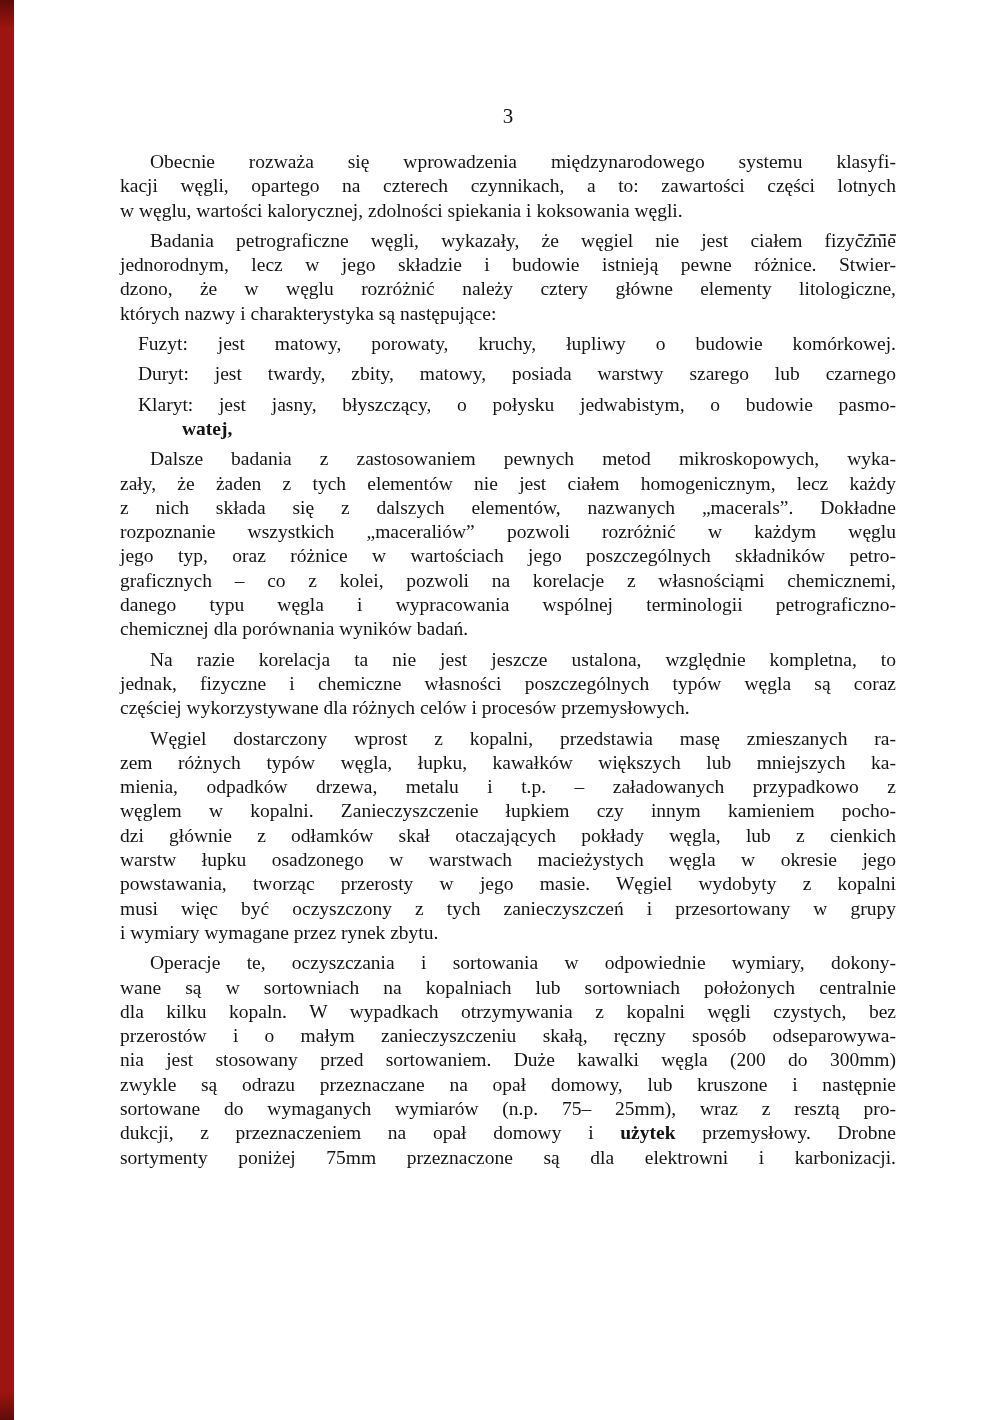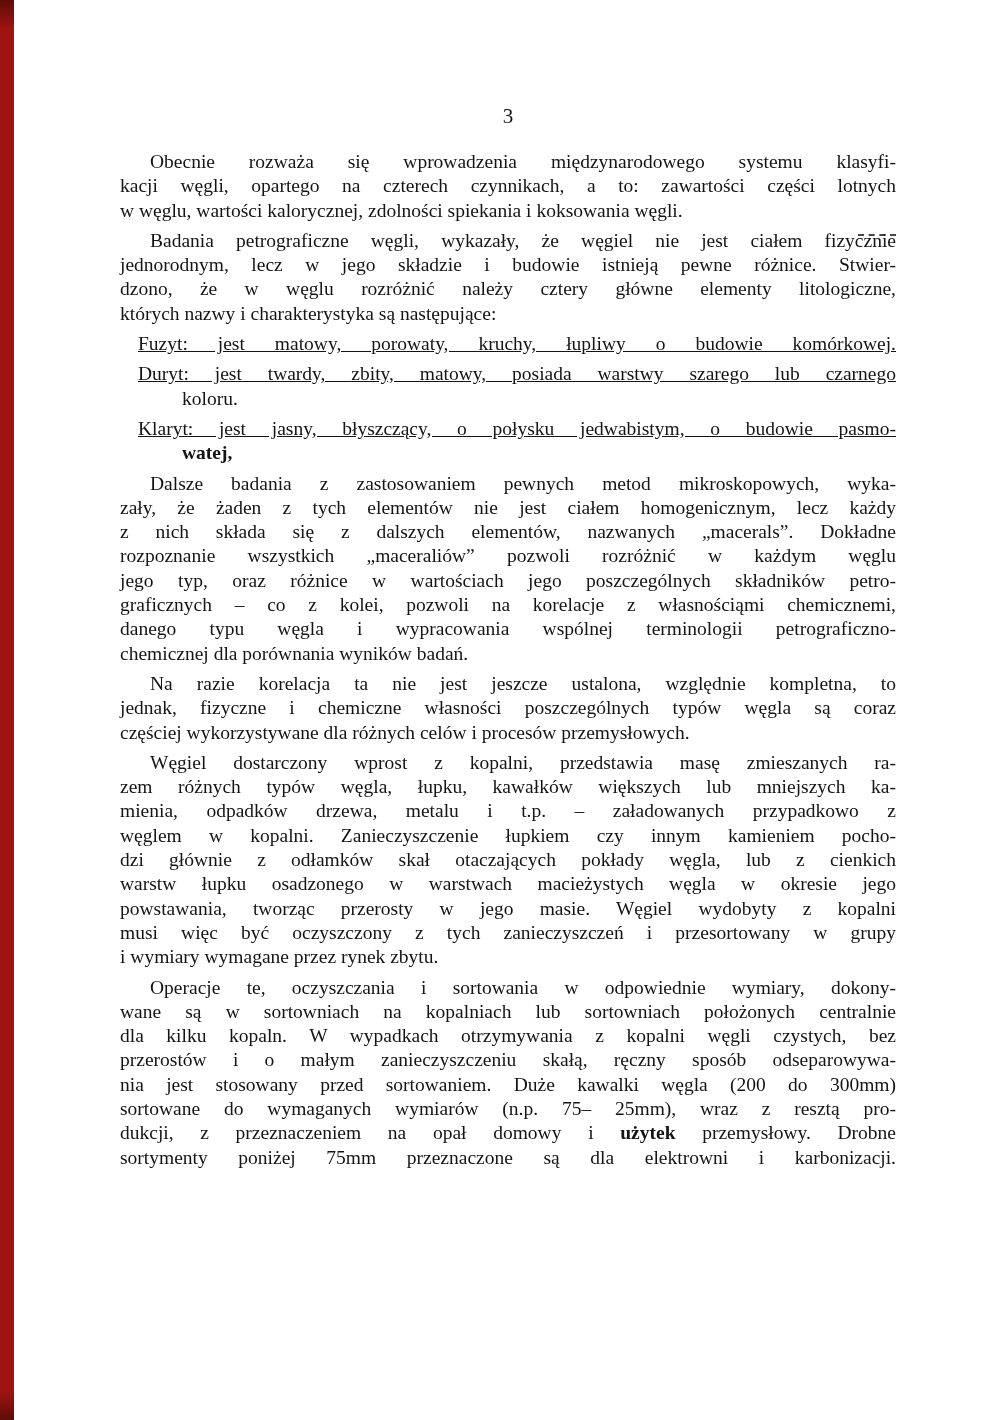--- a/index.html
+++ b/index.html
@@ -34,21 +34,21 @@
   .block:first-of-type { margin-top: 0; }
   .line {
     font-size: 19.5px;
     line-height: 24.3px;
     text-align: justify;
     text-align-last: justify;
     white-space: normal;
   }
   .line.f { text-indent: 30px; }            
   .line.l { text-align-last: left; }        
-  .line.df { padding-left: 18px; text-decoration: underline; }          
+  .line.df { padding-left: 18px; }          
   .line.dc {                                
     padding-left: 62px;
     text-align-last: left;
   }
   .line b { font-weight: bold; }
   .overline-dashes {
     position: absolute;
     left: 858px;
     top: 234px;
     width: 38px;
@@ -74,21 +74,20 @@
           <div class="line f">Badania petrograficzne węgli, wykazały, że węgiel nie jest ciałem fizycznie</div>
           <div class="line m">jednorodnym, lecz w jego składzie i budowie istnieją pewne różnice. Stwier-</div>
           <div class="line m">dzono, że w węglu rozróżnić należy cztery główne elementy litologiczne,</div>
           <div class="line l">których nazwy i charakterystyka są następujące:</div>
         </div>
         <div class="block definition">
           <div class="line df">Fuzyt: jest matowy, porowaty, kruchy, łupliwy o budowie komórkowej.</div>
         </div>
         <div class="block definition">
           <div class="line df">Duryt: jest twardy, zbity, matowy, posiada warstwy szarego lub czarnego</div>
-          <div class="line dc">koloru.</div>
         </div>
         <div class="block definition">
           <div class="line df">Klaryt: jest jasny, błyszczący, o połysku jedwabistym, o budowie pasmo-</div>
           <div class="line dc"><b>watej,</b></div>
         </div>
         <div class="block paragraph">
           <div class="line f">Dalsze badania z zastosowaniem pewnych metod mikroskopowych, wyka-</div>
           <div class="line m">zały, że żaden z tych elementów nie jest ciałem homogenicznym, lecz każdy</div>
           <div class="line m">z nich składa się z dalszych elementów, nazwanych „macerals”. Dokładne</div>
           <div class="line m">rozpoznanie wszystkich „maceraliów” pozwoli rozróżnić w każdym węglu</div>
@@ -112,19 +111,20 @@
           <div class="line m">powstawania, tworząc przerosty w jego masie. Węgiel wydobyty z kopalni</div>
           <div class="line m">musi więc być oczyszczony z tych zanieczyszczeń i przesortowany w grupy</div>
           <div class="line l">i wymiary wymagane przez rynek zbytu.</div>
         </div>
         <div class="block paragraph">
           <div class="line f">Operacje te, oczyszczania i sortowania w odpowiednie wymiary, dokony-</div>
           <div class="line m">wane są w sortowniach na kopalniach lub sortowniach położonych centralnie</div>
           <div class="line m">dla kilku kopaln. W wypadkach otrzymywania z kopalni węgli czystych, bez</div>
           <div class="line m">przerostów i o małym zanieczyszczeniu skałą, ręczny sposób odseparowywa-</div>
           <div class="line m">nia jest stosowany przed sortowaniem. Duże kawalki węgla (200 do 300mm)</div>
+          <div class="line m">zwykle są odrazu przeznaczane na opał domowy, lub kruszone i następnie</div>
           <div class="line m">sortowane do wymaganych wymiarów (n.p. 75– 25mm), wraz z resztą pro-</div>
           <div class="line m">dukcji, z przeznaczeniem na opał domowy i <b>użytek</b> przemysłowy. Drobne</div>
           <div class="line m">sortymenty poniżej 75mm przeznaczone są dla elektrowni i karbonizacji.</div>
         </div>
       </div>
   </div>
 </div>
 
 </body></html>

